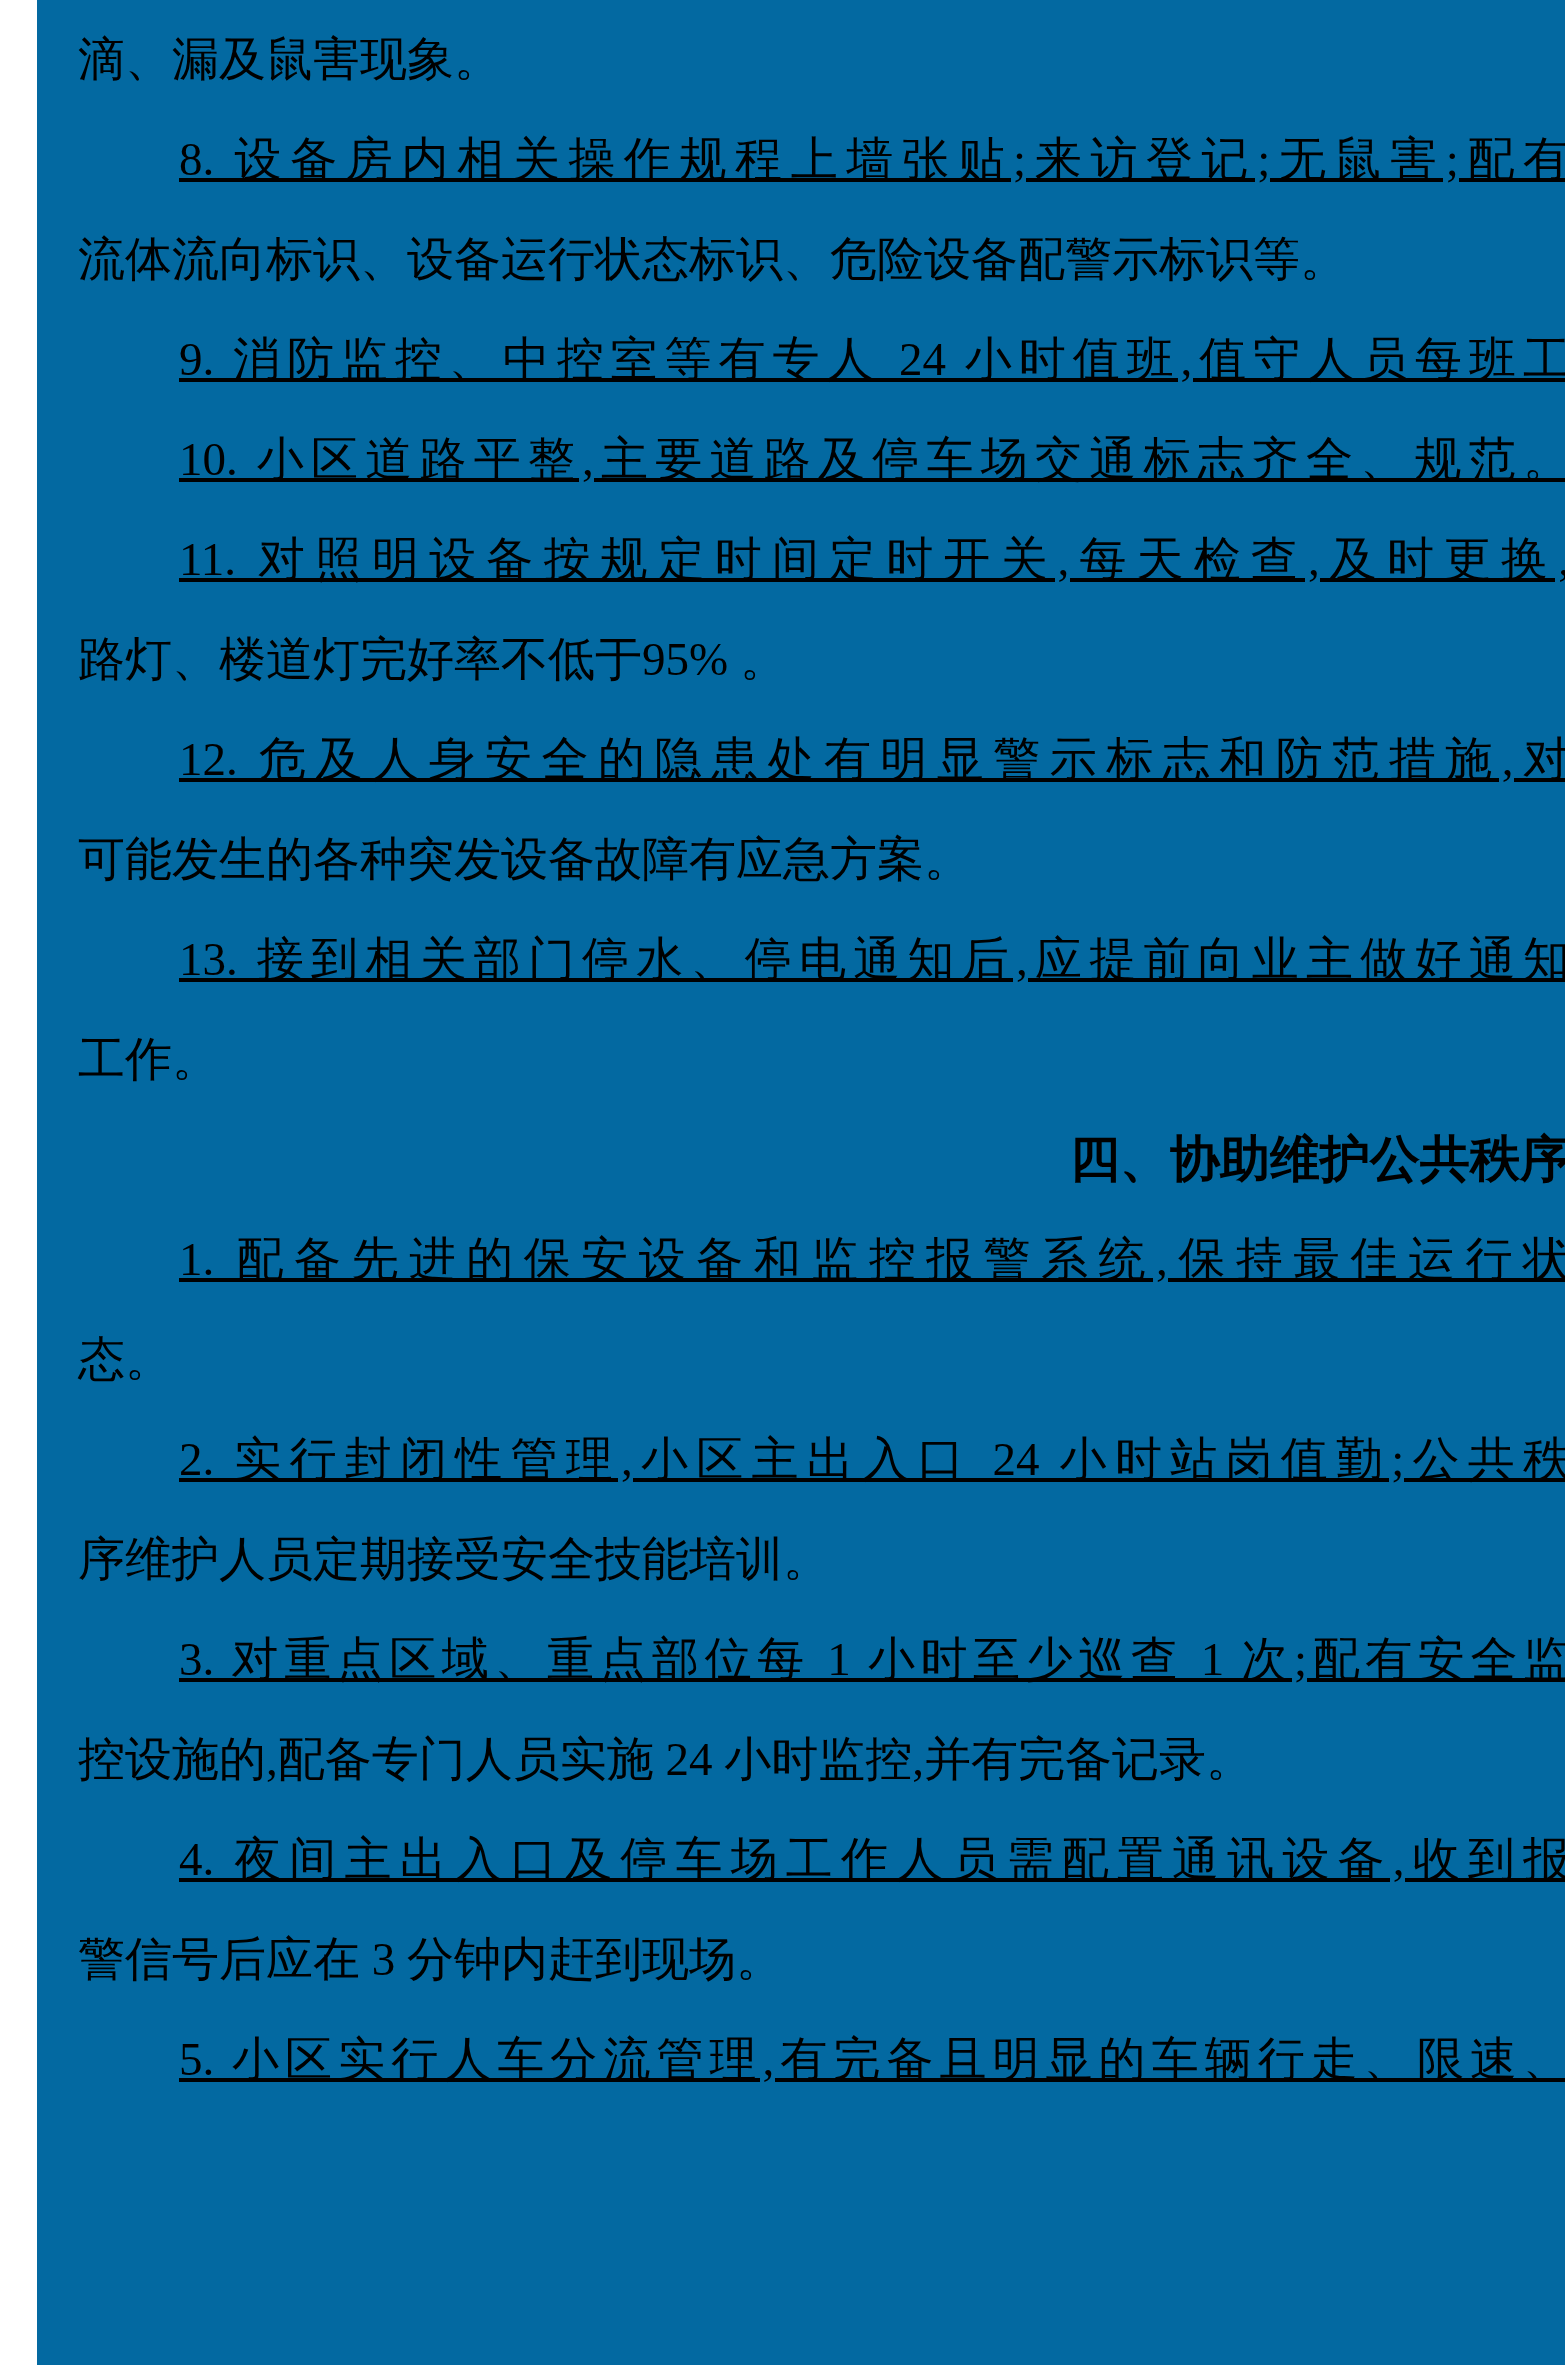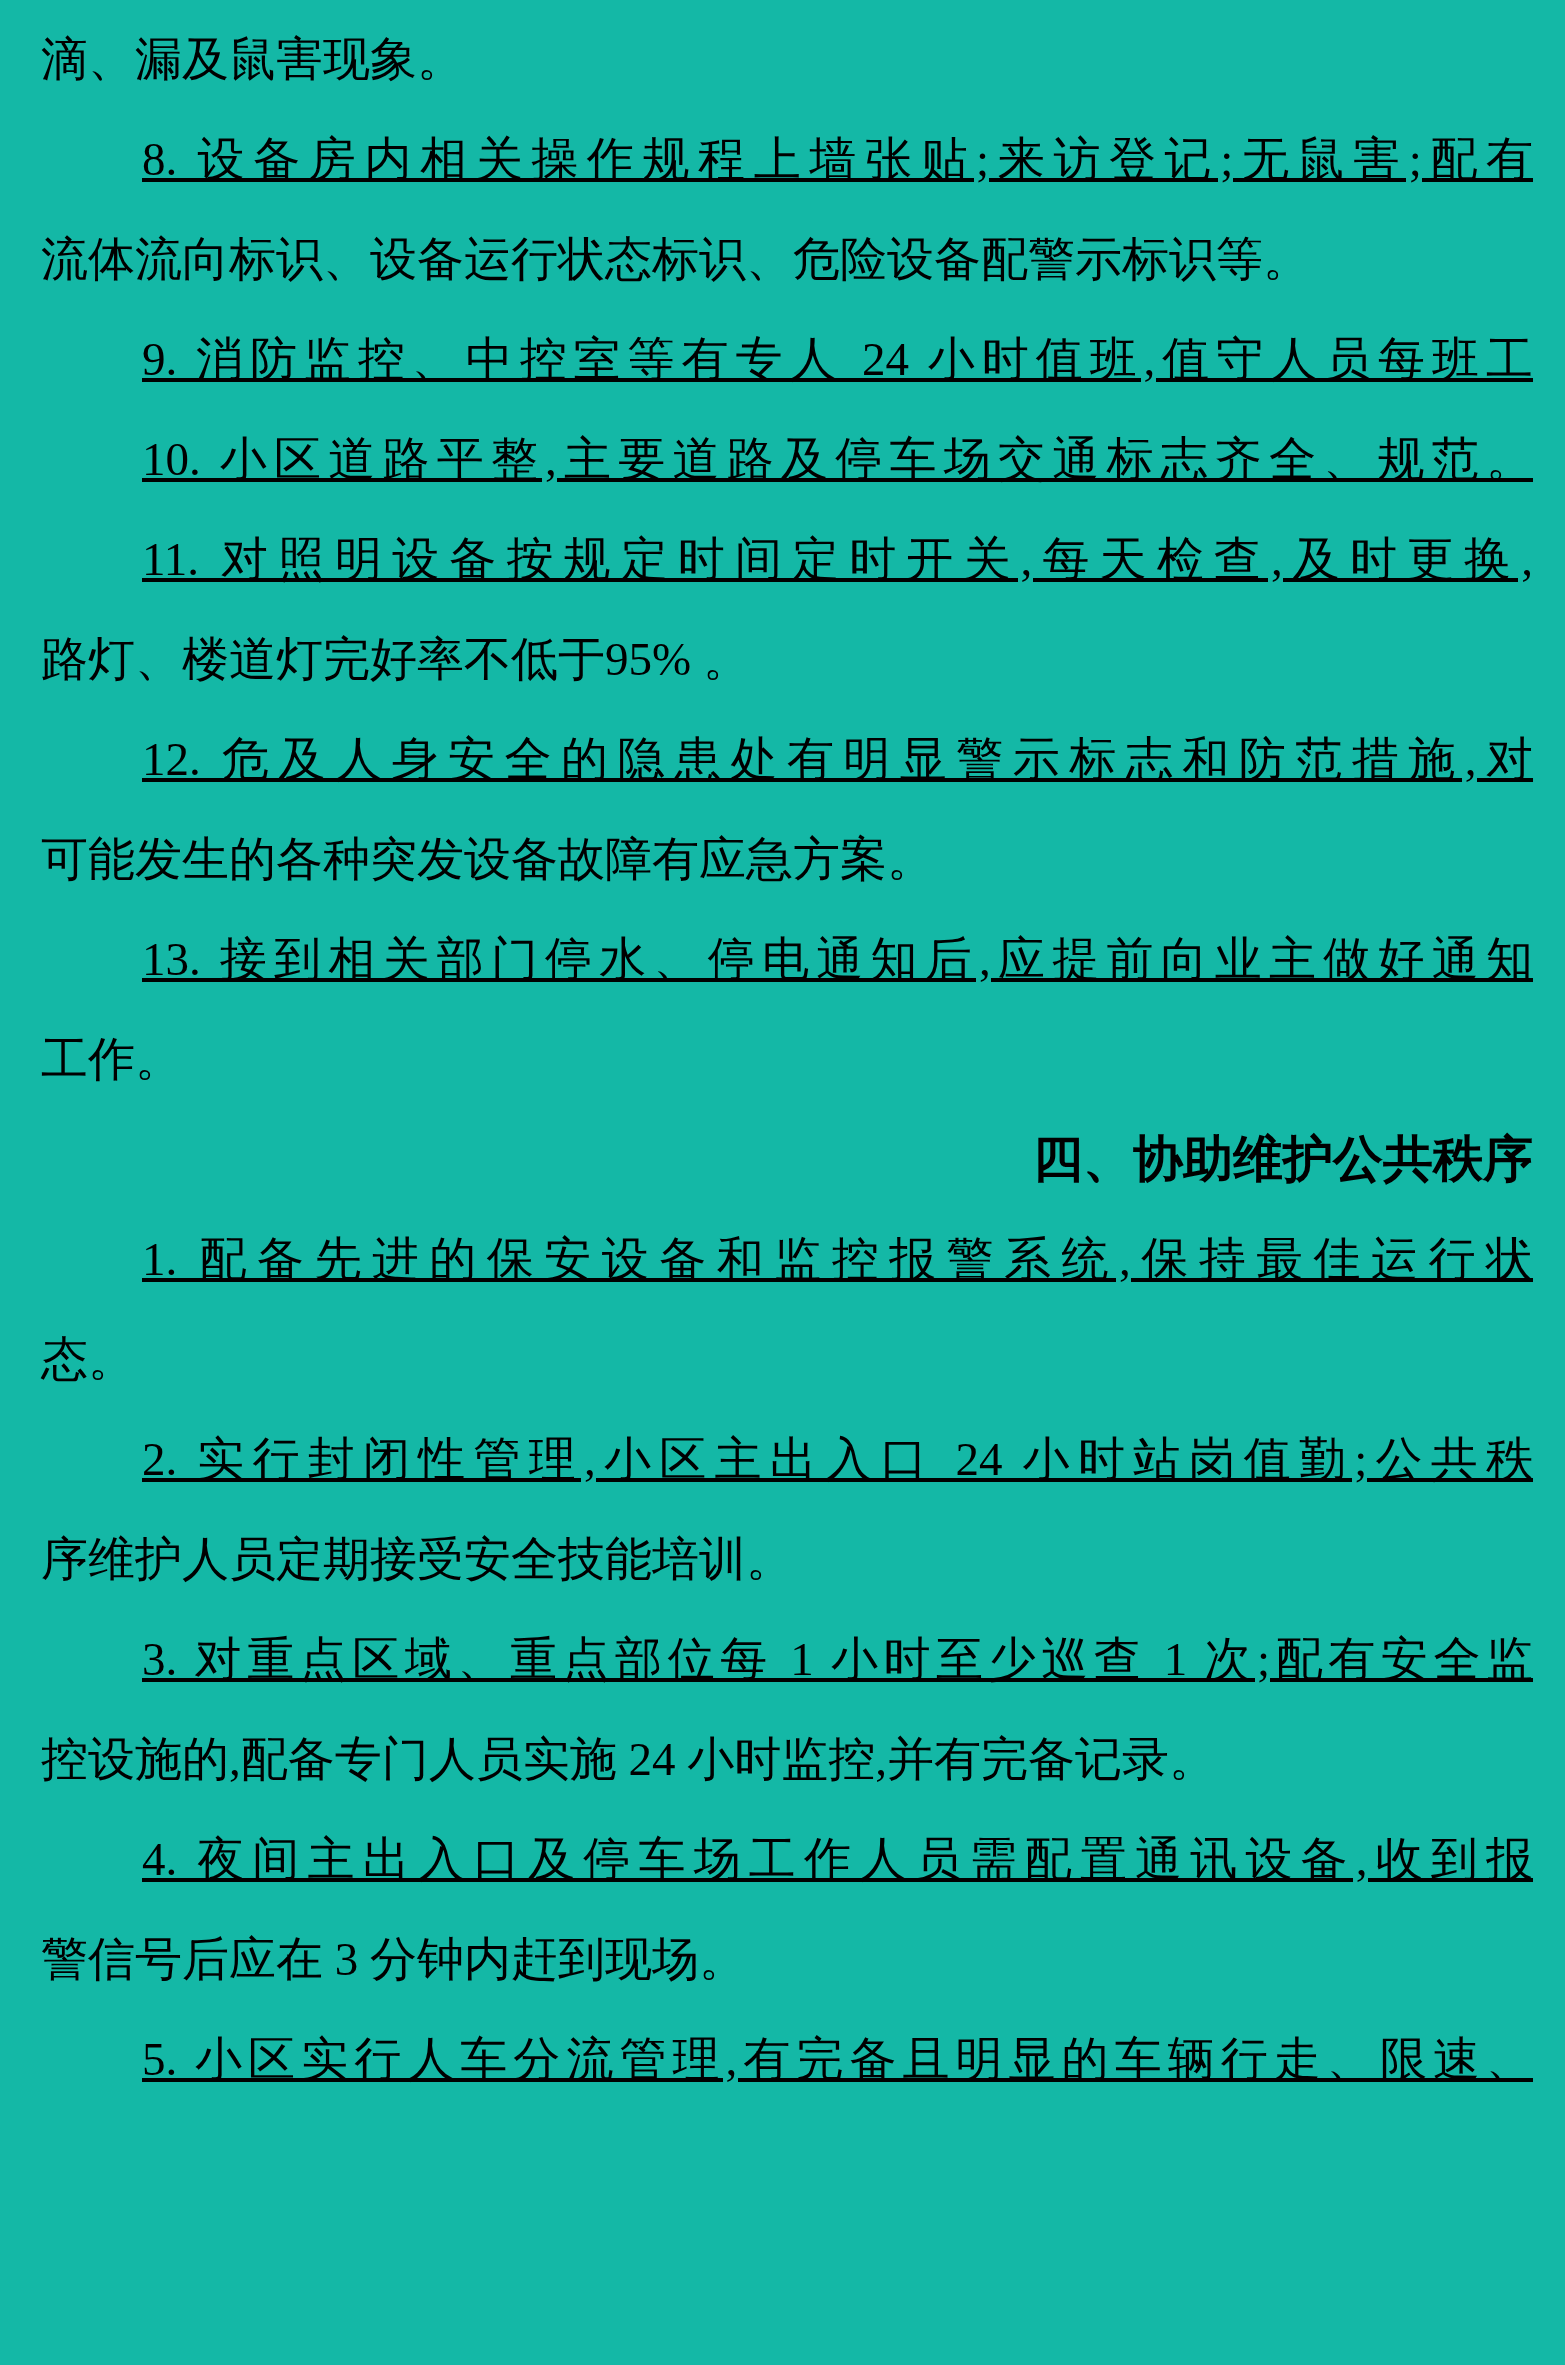--- a/index.html
+++ b/index.html
@@ -11,21 +11,22 @@
     width: 1565px;
     height: 2366px;
     position: relative;
     font-family: "Liberation Serif", "DejaVu Serif", serif;
     color: #000000;
     overflow: hidden;
   }
   .page {
     position: absolute;
     inset: 0;
-    background: #14b8a6;
+    background: #0369a1;
+    margin-left: 37px;
   }
   .textblock {
     padding: 9px 33px 0 41px; 
     width: 1492px;
     box-sizing: content-box;
   }
   .line {
     font-size: 47px;
     line-height: 100px;
     height: 100px;

